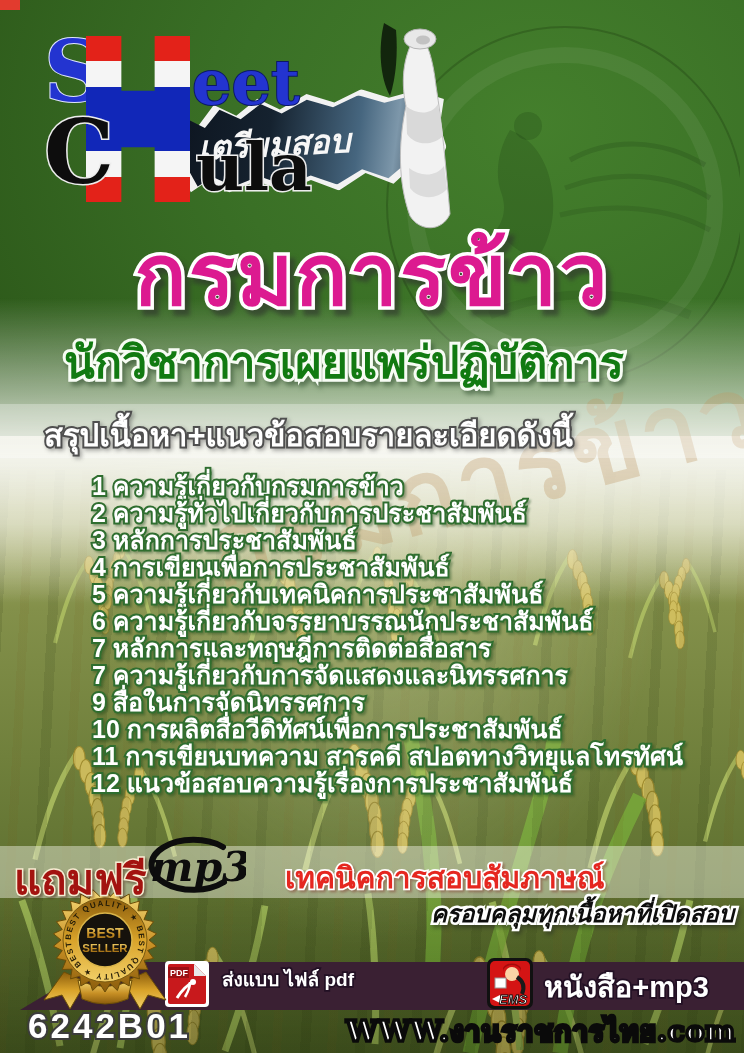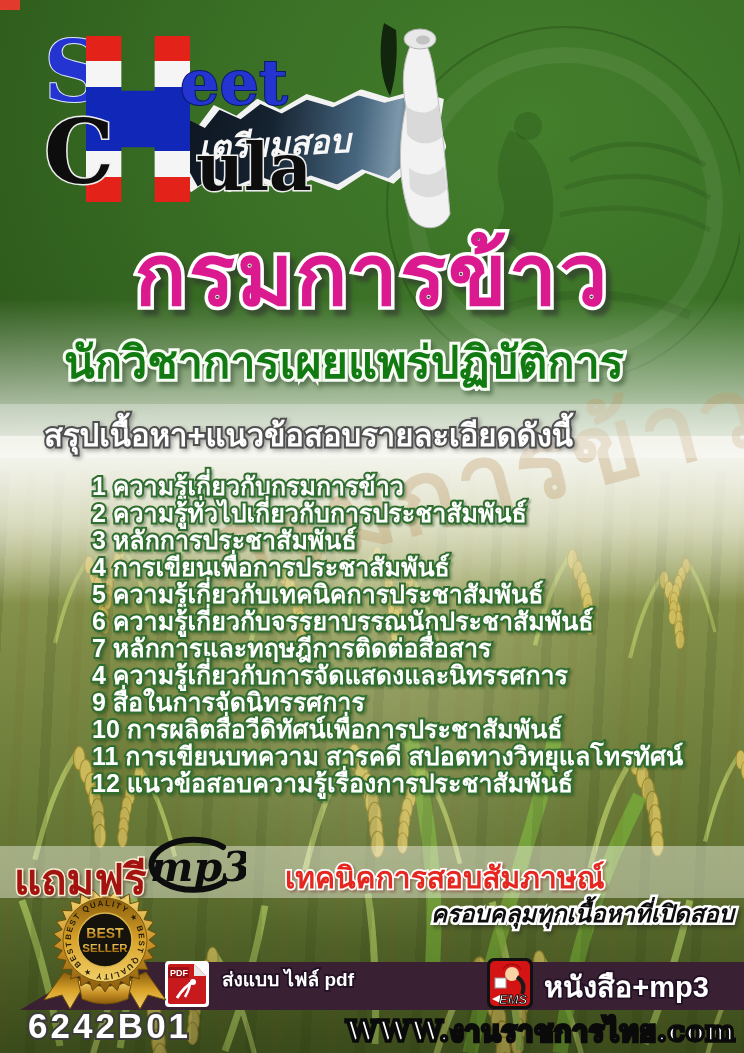--- a/index.html
+++ b/index.html
@@ -26,21 +26,21 @@
     color:rgba(190,152,102,.34);transform:rotate(-15deg);letter-spacing:4px;}
   #corner-red{left:0;top:0;width:20px;height:10px;background:#e23b2e;z-index:7;}
 
   
   .logo-letter{font-family:"DejaVu Serif","Liberation Serif",serif;font-weight:800;line-height:1;}
   #letter-s{left:44px;top:30px;font-size:84px;color:#2334d0;-webkit-text-stroke:2px #dfe4ff;z-index:12;}
   #letter-h{left:86px;top:36px;width:104px;height:166px;z-index:12;
     background:linear-gradient(180deg,#e32219 0 15%,#f5f5f5 15% 31%,#1127b8 31% 69%,#f5f5f5 69% 85%,#e32219 85% 100%);
     clip-path:polygon(0% 0%,34% 0%,34% 33%,66% 33%,66% 0%,100% 0%,100% 100%,66% 100%,66% 67%,34% 67%,34% 100%,0% 100%);
     filter:drop-shadow(2px 2px 2px rgba(0,0,0,.45));}
-  #letter-eet{left:180px;top:52px;font-size:62px;color:#2334d0;-webkit-text-stroke:2px #0b1868;z-index:12;}
+  #letter-eet{left:192px;top:52px;font-size:62px;color:#2334d0;-webkit-text-stroke:2px #0b1868;z-index:12;}
   #letter-c{left:44px;top:108px;font-size:88px;color:#0d0d0d;-webkit-text-stroke:3px #ededed;z-index:12;}
   #letter-ula{left:196px;top:134px;font-size:66px;color:#0d0d0d;-webkit-text-stroke:3px #ededed;z-index:11;}
   #torn-wrap{left:172px;top:92px;width:274px;height:100px;transform:rotate(-3deg);z-index:10;}
   .torn{position:absolute;clip-path:polygon(0% 35%,4% 18%,10% 28%,16% 8%,24% 20%,32% 4%,40% 16%,50% 2%,60% 12%,70% 0%,80% 10%,90% 4%,100% 14%,98% 40%,100% 62%,96% 85%,88% 78%,80% 96%,70% 84%,60% 100%,50% 88%,40% 98%,30% 86%,20% 96%,12% 84%,6% 94%,2% 70%,0% 55%);}
   #torn-white{inset:0;background:#f2f2f2;}
   #torn-navy{inset:6px 8px;background:linear-gradient(100deg,#0d1520 0%,#15222f 35%,#46667f 68%,#7d97aa 82%,#101c28 100%);}
   #tagline{left:26px;top:24px;font-size:33px;font-style:italic;font-weight:bold;color:#f7f7f7;position:absolute;white-space:nowrap;}
   #scroll{left:376px;top:18px;z-index:13;}
 
   
@@ -191,21 +191,21 @@
   <div class="abs" id="summary-strip"></div>
   <div class="abs ol" id="summary-heading">สรุปเนื้อหา+แนวข้อสอบรายละเอียดดังนี้</div>
   <div class="abs" id="topics">
     <div class="topic">1 ความรู้เกี่ยวกับกรมการข้าว</div>
     <div class="topic">2 ความรู้ทั่วไปเกี่ยวกับการประชาสัมพันธ์</div>
     <div class="topic">3 หลักการประชาสัมพันธ์</div>
     <div class="topic">4 การเขียนเพื่อการประชาสัมพันธ์</div>
     <div class="topic">5 ความรู้เกี่ยวกับเทคนิคการประชาสัมพันธ์</div>
     <div class="topic">6 ความรู้เกี่ยวกับจรรยาบรรณนักประชาสัมพันธ์</div>
     <div class="topic">7 หลักการและทฤษฎีการติดต่อสื่อสาร</div>
-    <div class="topic">4 ความรู้เกี่ยวกับการจัดแสดงและนิทรรศการ</div>
+    <div class="topic">7 ความรู้เกี่ยวกับการจัดแสดงและนิทรรศการ</div>
     <div class="topic">9 สื่อในการจัดนิทรรศการ</div>
     <div class="topic">10 การผลิตสื่อวีดิทัศน์เพื่อการประชาสัมพันธ์</div>
     <div class="topic">11 การเขียนบทความ สารคดี สปอตทางวิทยุแลโทรทัศน์</div>
     <div class="topic">12 แนวข้อสอบความรู้เรื่องการประชาสัมพันธ์</div>
   </div>
 
   <div class="abs" id="bonus-band"></div>
   <span class="abs ol" id="free-label">แถมฟรี</span>
   <svg class="abs" id="mp3-logo" width="120" height="66" viewBox="0 0 120 66">
     <path d="M97,15 A42,25 0 1 0 98,50" fill="none" stroke="#0d0d0d" stroke-width="6" stroke-linecap="round"></path>

